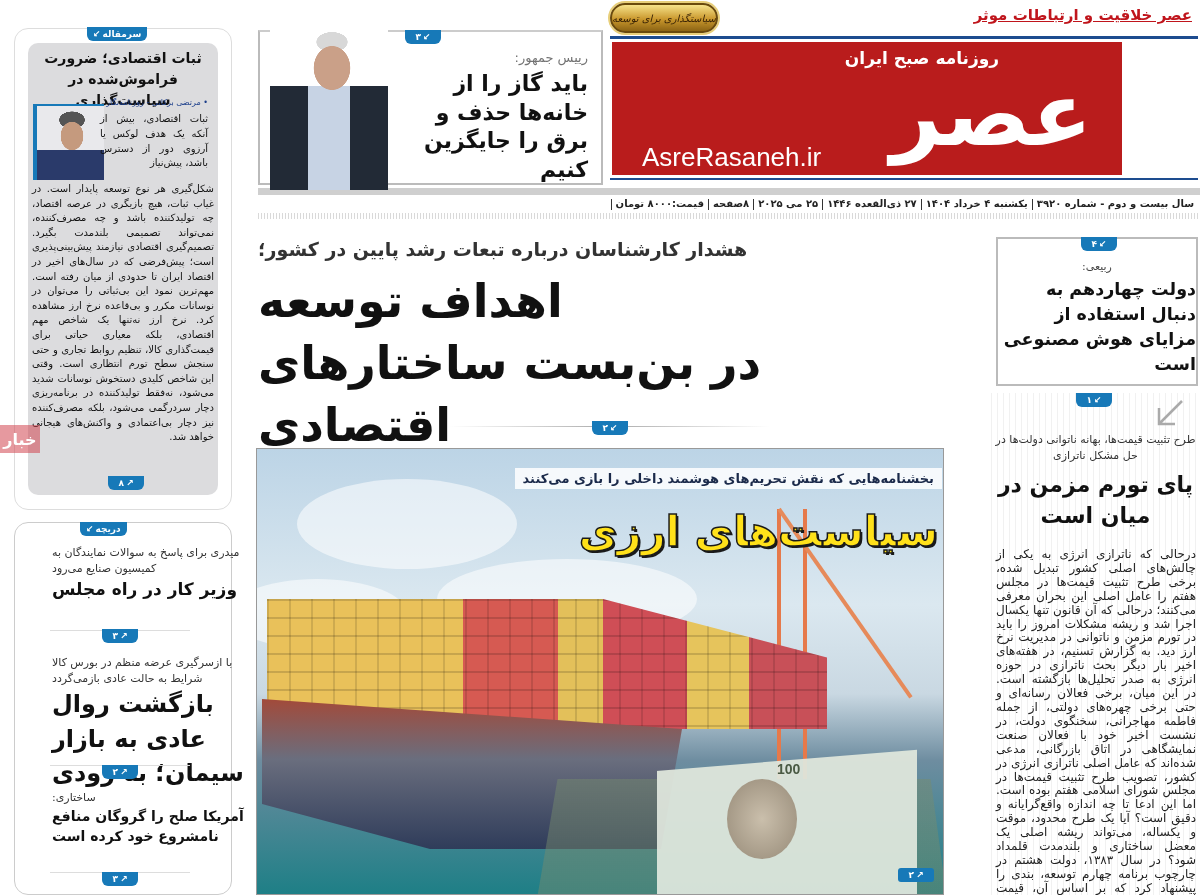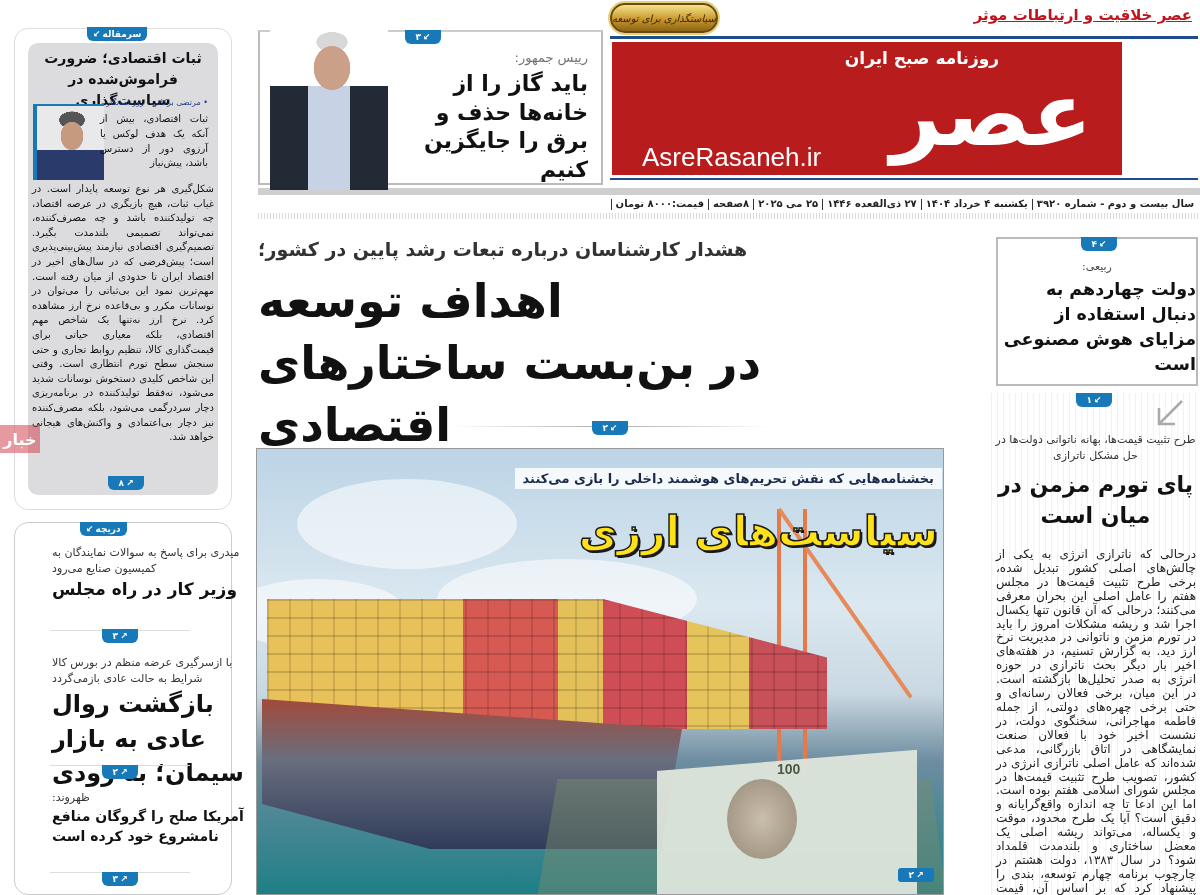--- a/index.html
+++ b/index.html
@@ -181,21 +181,21 @@
   <div class="win-kicker">با ازسرگیری عرضه منظم در بورس کالا شرایط به حالت عادی بازمی‌گردد</div>
   <div class="win-title" style="font-size:24px">بازگشت روال عادی به بازار سیمان؛ به زودی</div>
 </div>
 <div class="abs win-div" style="top:765px"></div>
 <div class="abs ptag" style="top:765px;left:102px">
     <span>۲</span>
     <span class="arrow">↗</span>
   </div>
 
 <div class="abs win-item" style="top:790px">
-  <div class="win-kicker">ظهروند:</div>
+  <div class="win-kicker">ساختاری:</div>
   <div class="win-title" style="font-size:14px">آمریکا صلح را گروگان منافع نامشروع خود کرده است</div>
 </div>
 <div class="abs win-div" style="top:872px"></div>
 <div class="abs ptag" style="top:872px;left:102px">
     <span>۳</span>
     <span class="arrow">↗</span>
   </div>
 
 <div class="abs main-kicker">هشدار کارشناسان درباره تبعات رشد پایین در کشور؛</div>
 <div class="abs main-title">

